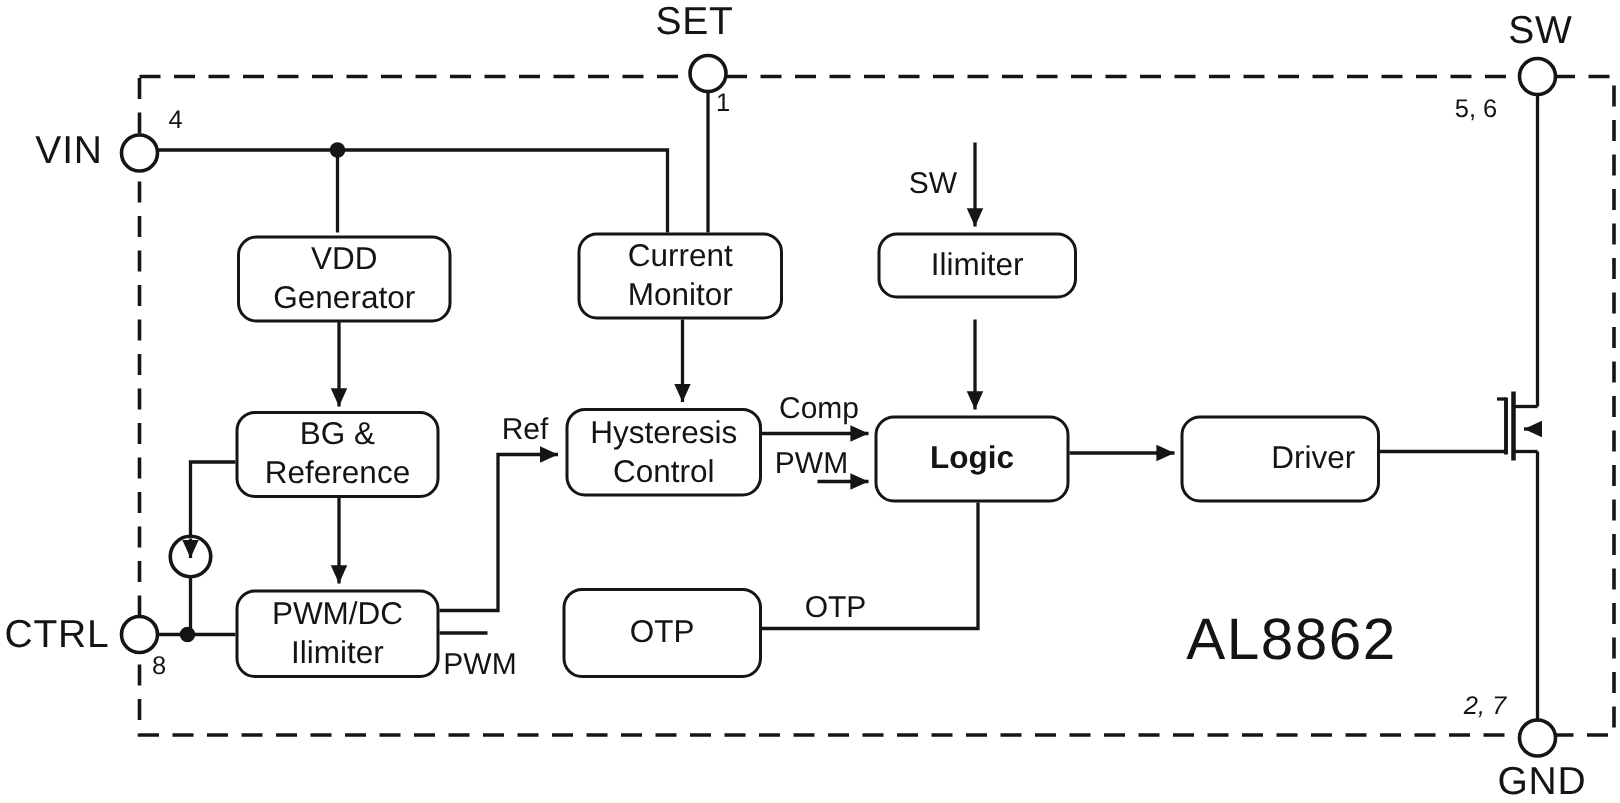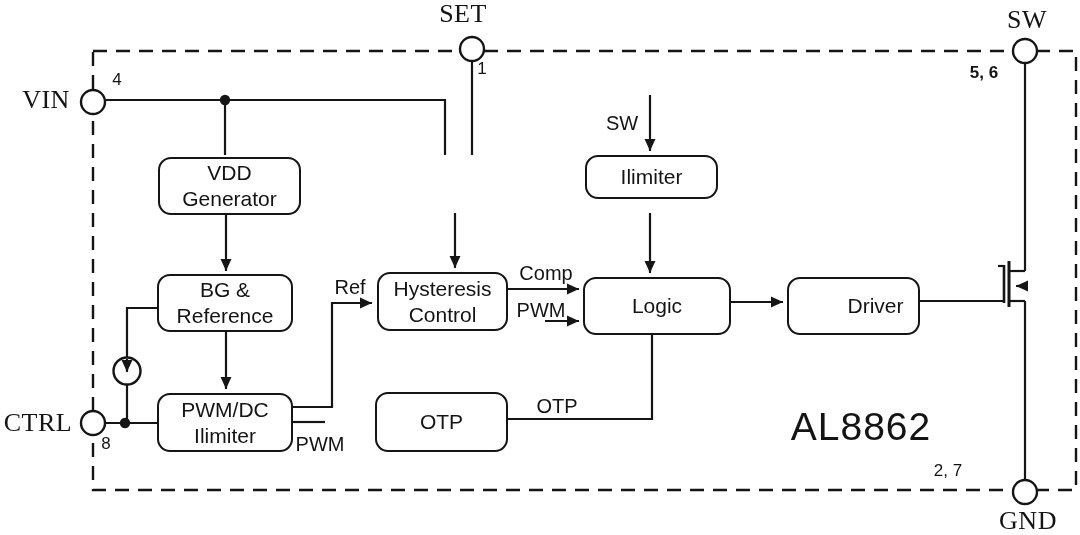--- a/index.html
+++ b/index.html
@@ -13,42 +13,42 @@
     position:absolute;z-index:2;box-sizing:border-box;
     border:2.3px solid #151515;border-radius:13px;background:#ffffff;
     display:flex;align-items:center;justify-content:center;text-align:center;
     font-size:21px;line-height:1.22;white-space:pre-line;color:#141414;
   }
   .b-vdd       {left:158px;top:157px;width:143px;height:58px;}
   .b-monitor   {left:385px;top:155px;width:137px;height:58px;}
   .b-ilimiter  {left:585px;top:155px;width:133px;height:44px;}
   .b-bg        {left:157px;top:274px;width:136px;height:58px;}
   .b-hyst      {left:377px;top:272px;width:131px;height:59px;}
-  .b-logic     {left:583px;top:277px;width:148px;height:58px;}
+  .b-logic     {left:583px;top:277px;width:130px;height:58px;font-weight:bold;}
   .b-driver    {left:787px;top:277px;width:133px;height:58px;padding-left:44px;}
   .b-dimming   {left:157px;top:393px;width:136px;height:59px;}
   .b-otp       {left:375px;top:392px;width:133px;height:60px;}
   .lbl{
     position:absolute;z-index:3;transform:translate(-50%,-50%);
     white-space:nowrap;color:#141414;
   }
-  .pin-name{font-size:26px;letter-spacing:0.5px;font-family:Liberation Serif, serif;}
+  .pin-name{font-size:26px;letter-spacing:0.5px;}
   .pin-num{font-size:17px;}
   .sig{font-size:20px;}
   .part{font-size:39px;letter-spacing:1px;}
   .l-set {left:463px;top:14px;}
   .l-sw  {left:1027px;top:20px;}
   .l-vin {left:46px;top:100px;}
   .l-ctrl{left:38px;top:423px;}
   .l-gnd {left:1028px;top:521px;}
   .n-set {left:482px;top:69px;}
-  .n-sw  {left:984px;top:73px;font-weight:bold;}
+  .n-sw  {left:984px;top:73px;}
   .n-vin {left:117px;top:80px;}
   .n-ctrl{left:106px;top:444px;}
-  .n-gnd {left:948px;top:471px;}
+  .n-gnd {left:990px;top:471px;font-style:italic;}
   .s-swin{left:622px;top:123px;}
   .s-ref {left:350px;top:287px;}
   .s-comp{left:546px;top:273px;}
   .s-pwml{left:541px;top:310px;}
   .s-pwmd{left:320px;top:444px;}
   .s-otp {left:557px;top:406px;}
   .l-part{left:861px;top:427px;}
 </style>
 </head>
 <body>
@@ -121,20 +121,22 @@
       <circle cx="472" cy="49" r="12"></circle>
       <circle cx="1025" cy="51" r="12"></circle>
       <circle cx="93" cy="102" r="12"></circle>
       <circle cx="93" cy="423" r="12"></circle>
       <circle cx="1025" cy="492" r="12"></circle>
     </g>
   </svg>
 
   <div class="block b-vdd">VDD
 Generator</div>
+  <div class="block b-monitor">Current
+Monitor</div>
   <div class="block b-ilimiter">Ilimiter</div>
   <div class="block b-hyst">Hysteresis
 Control</div>
   <div class="block b-bg">BG &amp;
 Reference</div>
   <div class="block b-logic">Logic</div>
   <div class="block b-driver">Driver</div>
   <div class="block b-dimming">PWM/DC
 Ilimiter</div>
   <div class="block b-otp">OTP</div>

